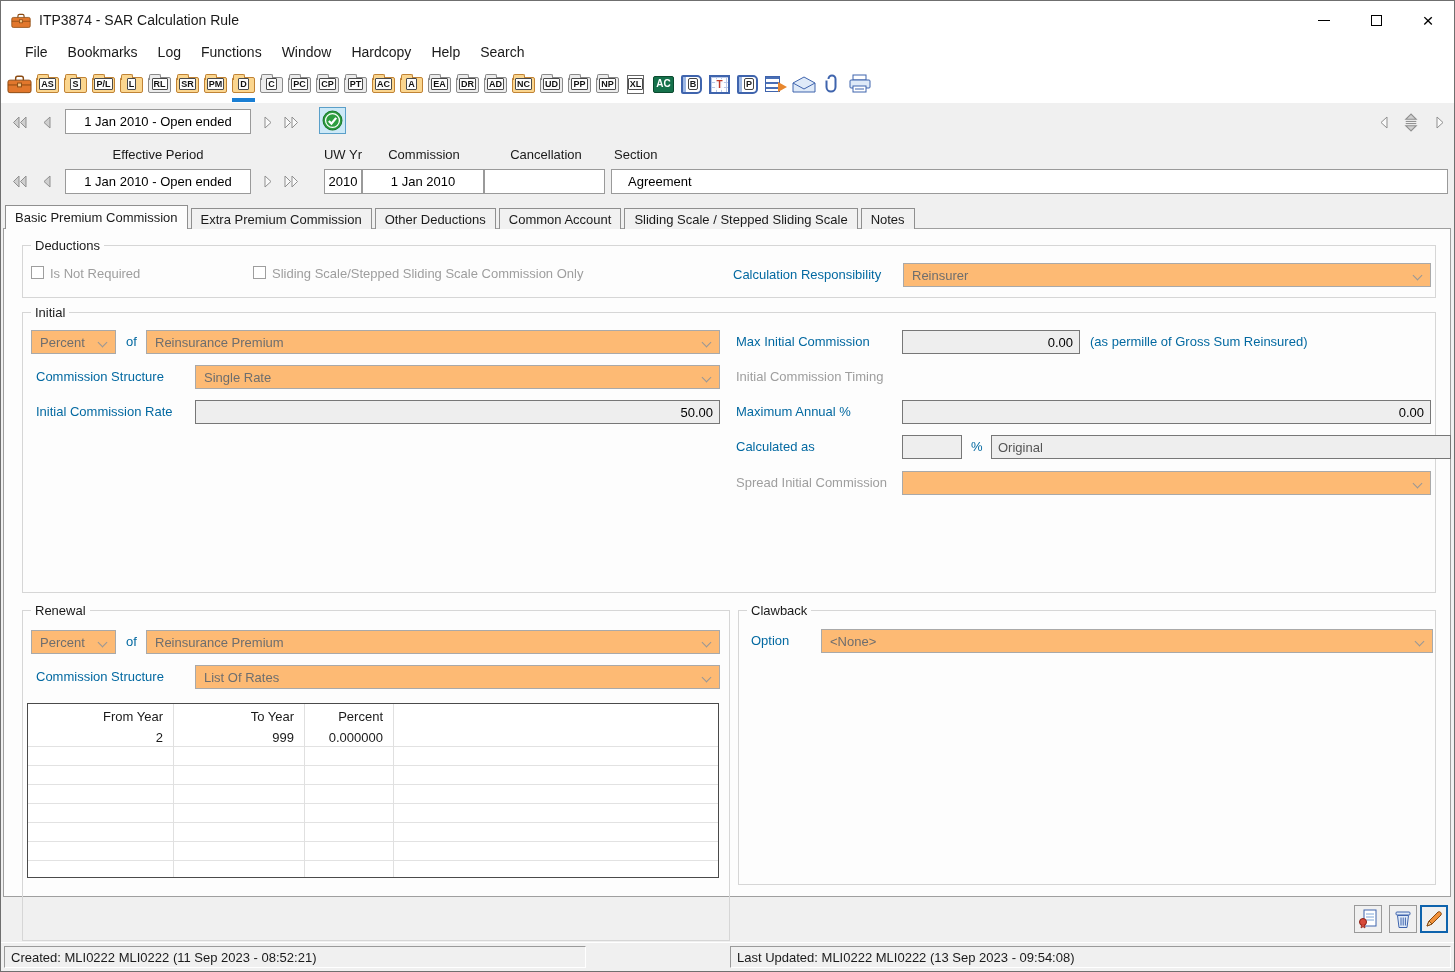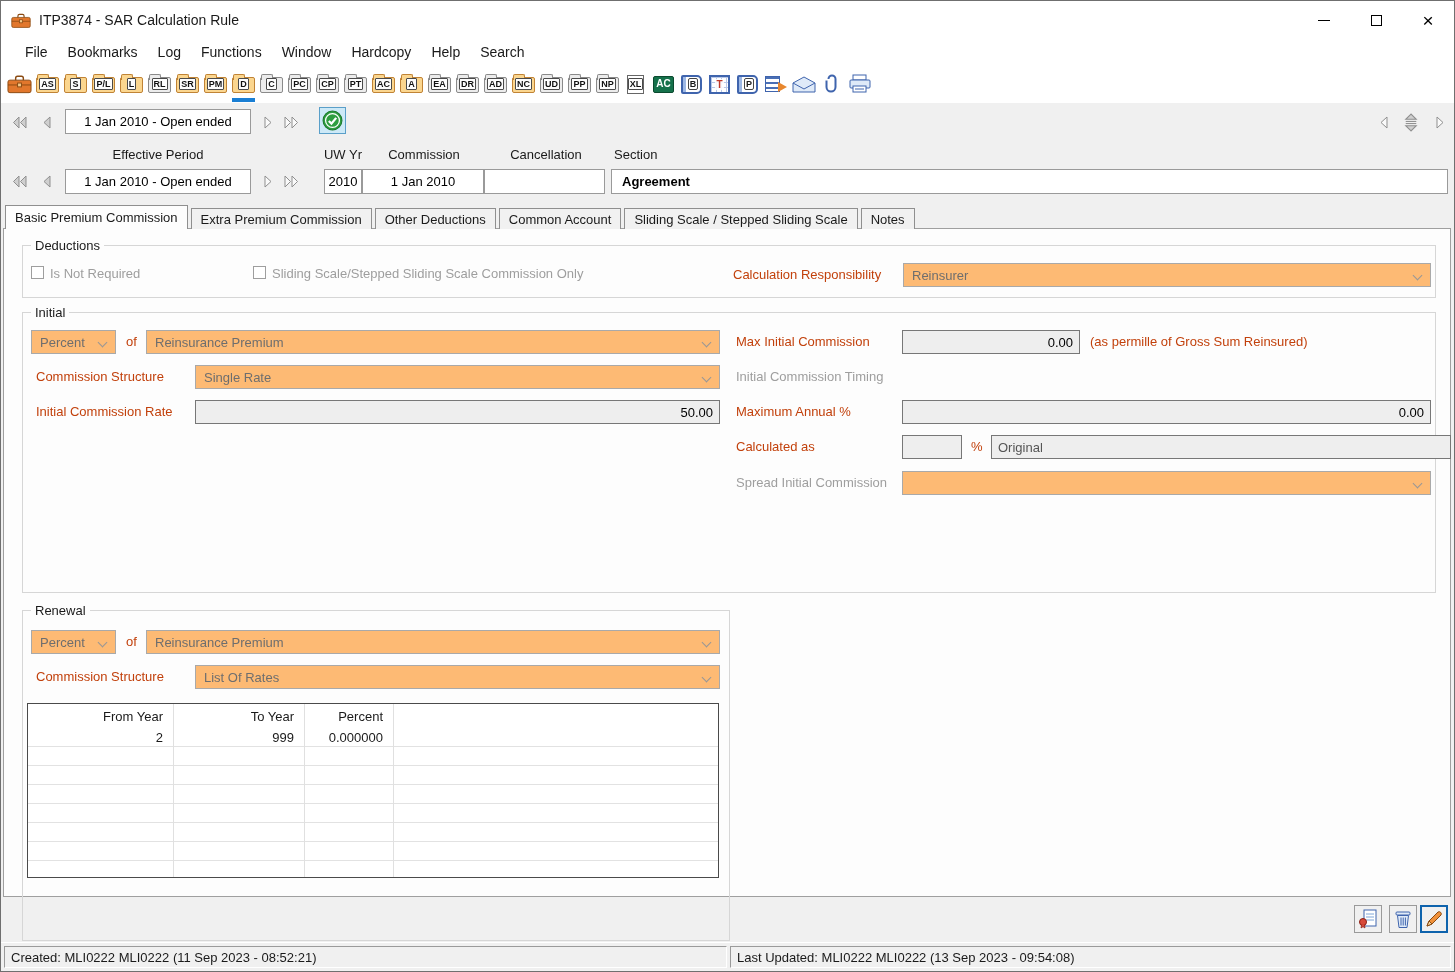--- a/index.html
+++ b/index.html
@@ -59,35 +59,35 @@
   .exporticon::before { content:""; position:absolute; inset:1px 7px 2px 1px; background:
           repeating-linear-gradient(180deg,#4a6fb5 0 2px,#fff 2px 5px); border:1px solid var(--icon_blue,#3f64ad); }
   .exporticon::after { content:""; position:absolute; right:0; bottom:2px; width:0; height:0;
           border-left:9px solid #e8872e; border-top:5px solid transparent; border-bottom:5px solid transparent; }
   
   .navarea { position:absolute; top:102px; left:0; right:0; height:103px; background:#f0f0f0; }
   .nava { position:absolute; width:17px; height:15px; }
   .navlabel { position:absolute; font-size:13px; color:#1a1a1a; text-align:center; }
   .winput { position:absolute; background:#fff; border:1px solid #9a9a9a; height:25px; font-size:13px;
             display:flex; align-items:center; justify-content:center; color:#000; }
-  .winput.left { justify-content:flex-start; padding-left:10px;font-weight:bold; }
+  .winput.left { justify-content:flex-start; padding-left:16px; }
   .checkbtn { position:absolute; left:318px; top:4px; width:27px; height:27px; background:#cde9f7;
             border:1px solid #5a9fc9; display:flex; align-items:center; justify-content:center; }
   
   .tabstrip { position:absolute; top:205px; left:2px; right:3px; height:23px; display:flex;
               align-items:flex-end; padding-left:2px; z-index:3; }
   .tab { height:21px; background:#f1f1f1; border:1px solid #8f8f8f; border-bottom:none;
          padding:0 9px; font-size:13px; display:flex; align-items:center; margin-right:3px; white-space:nowrap; }
   .tab.active { height:24px; background:#fdfdfd; position:relative; z-index:4; }
   
   .panel { position:absolute; top:227px; left:2px; right:3px; height:669px; background:#fdfdfd;
            border:1px solid #9f9f9f; z-index:2; }
   .fieldset { position:absolute; border:1px solid #d6d6d6; }
   .legend { position:absolute; top:-8px; left:8px; background:#fdfdfd; padding:0 4px; font-size:13px; }
-  .flabel { position:absolute; font-size:13px; line-height:15px; color:#c2410c; white-space:nowrap; }
+  .flabel { position:absolute; font-size:13px; line-height:15px; color:#0369a1; white-space:nowrap; }
   .flabel.dis { color:#9e9e9e; }
   .combo { position:absolute; height:24px; background:#fdba74; border:1px solid #a9a9a9; color:#6e6e6e;
            font-size:13px; display:flex; align-items:center; padding:0 20px 0 8px; overflow:hidden; white-space:nowrap;text-align:right; }
   .combo::after { content:""; position:absolute; right:9px; top:8px; width:6px; height:6px;
            border-right:1.5px solid #979797; border-bottom:1.5px solid #979797; transform:rotate(45deg); }
   .rinput { position:absolute; height:24px; background:#eeeeee; border:1px solid #777; color:#000;
             font-size:13px; display:flex; align-items:center; justify-content:flex-end; padding:0 6px; }
   .rinput.left { justify-content:flex-start; color:#555; }
   .cb { position:absolute; width:13px; height:13px; background:#fff; border:1px solid #9e9e9e; }
   
@@ -476,20 +476,25 @@
             <div class="trow"></div>
             <div class="trow"></div>
             <div class="trow"></div>
             <div class="trow"></div>
             <div class="trow"></div>
             <div class="trow"></div>
           </div>
       </div>
     </div>
 
+    <div class="fieldset" style="left:734px;top:381px;width:698px;height:275px;">
+      <span class="legend">Clawback</span>
+      <span class="flabel" style="left:12px;top:22px;">Option</span>
+      <div class="combo" style="left:82px;top:18px;width:612px;">&lt;None&gt;</div>
+    </div>
   </div>
 
   <div class="bottombar">
     <div class="btn" style="left:1353px;">
       <svg width="22" height="22" viewBox="0 0 22 22">
         <rect x="7" y="2" width="12" height="16" fill="#fff" stroke="#3f64ad"></rect>
         <line x1="9" y1="6" x2="17" y2="6" stroke="#7ea6d8"></line>
           <line x1="9" y1="9" x2="17" y2="9" stroke="#7ea6d8"></line>
         <line x1="9" y1="12" x2="17" y2="12" stroke="#7ea6d8"></line>
         <circle cx="6" cy="14" r="3.5" fill="#d84a3a" stroke="#8a1f14"></circle>
@@ -507,17 +512,17 @@
     </div>
     <div class="btn selected" style="left:1419px;">
       <svg width="22" height="22" viewBox="0 0 22 22">
         <path d="M4 18 L6 13 L15 4 a2.2 2.2 0 0 1 3 3 L9 16 Z" fill="#f0913a" stroke="#8a4a12"></path>
         <path d="M4 18 L6 13 L9 16 Z" fill="#f7d9a2" stroke="#8a4a12"></path>
       </svg>
     </div>
   </div>
 
   <div class="statusbar">
-    <div class="spanel" style="left:3px;width:723px;">Created: MLI0222 MLI0222 (11 Sep 2023 - 08:52:21)</div>
+    <div class="spanel" style="left:3px;width:582px;">Created: MLI0222 MLI0222 (11 Sep 2023 - 08:52:21)</div>
     <div class="spanel" style="left:729px;right:3px;">Last Updated: MLI0222 MLI0222 (13 Sep 2023 - 09:54:08)</div>
   </div>
 
 </div>
 
 </body></html>

